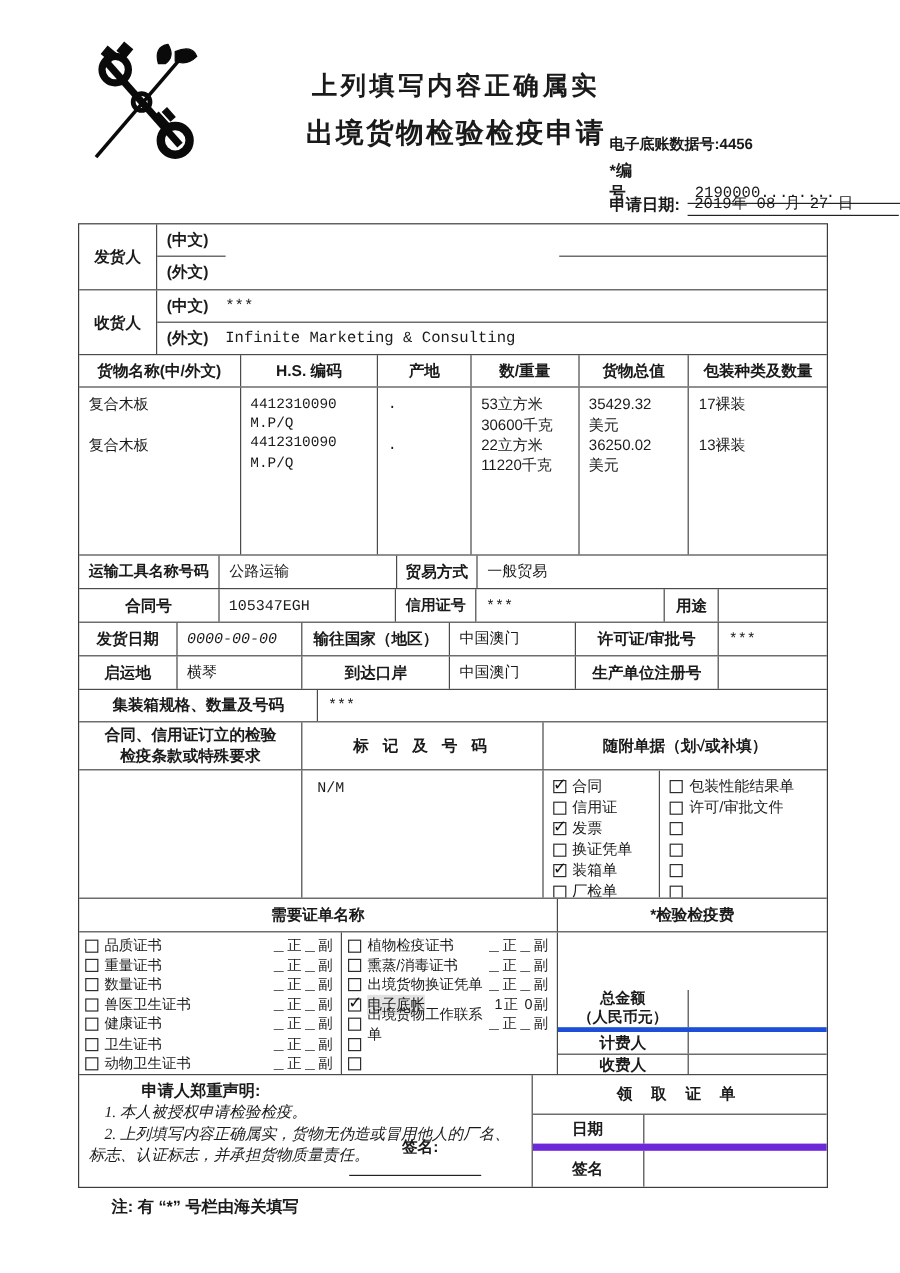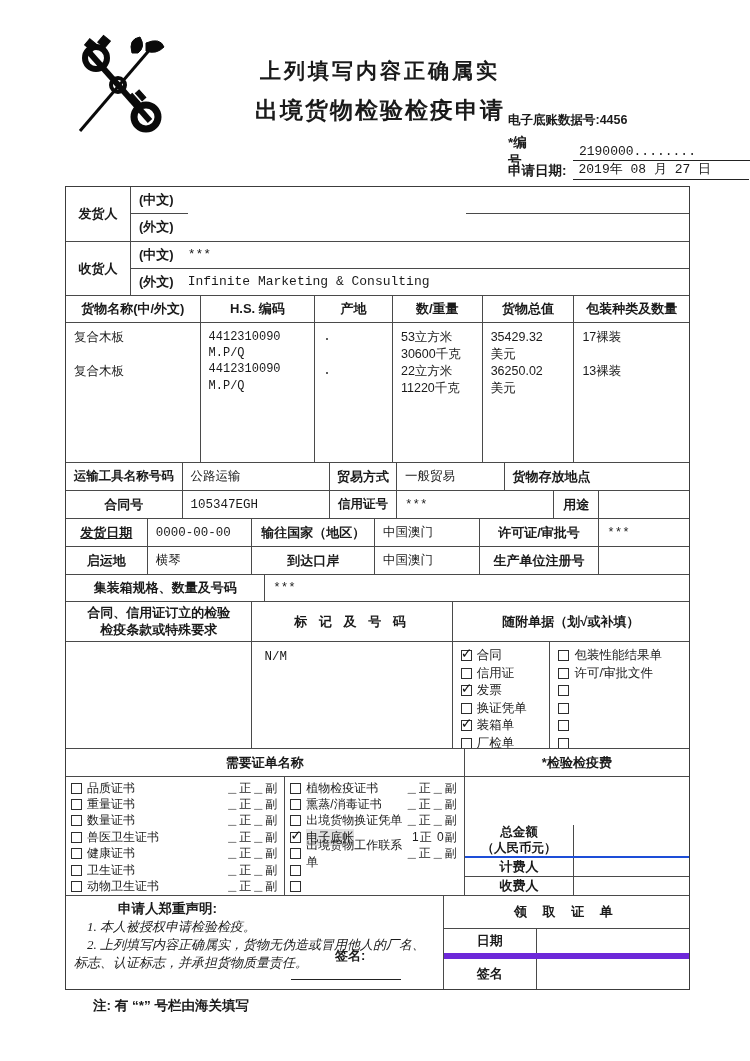--- a/index.html
+++ b/index.html
@@ -60,21 +60,21 @@
     <circle cx="52" cy="52" r="7" fill="none" stroke-width="4"></circle>
     <circle cx="80" cy="84" r="12" fill="none" stroke-width="7"></circle>
     <rect x="62" y="64" width="12" height="6" transform="rotate(48 68 67)"></rect>
     <rect x="70" y="60" width="10" height="5" transform="rotate(48 75 62)"></rect>
   </g>
 </svg>
 
 <div class="abs org-title">上列填写内容正确属实</div>
 <div class="abs form-title">出境货物检验检疫申请</div>
 <div class="abs ledger">电子底账数据号:4456</div>
-<div class="abs hline" style="top:134px;align-items:center;">
+<div class="abs hline" style="top:134px;">
   <span>*编　　号</span>
   <span class="uspan mono" style="width:168px;font-size:13px;">2190000........</span>
 </div>
 <div class="abs hline" style="top:160px;">
   <span>申请日期:</span>
   <span class="uspan mono" style="width:166px;font-size:13px;">2019年 08 月 27 日</span>
 </div>
 
 <div class="abs tbl">
 
@@ -137,35 +137,34 @@
     <div class="c g6 pre">17裸装
 
 13裸装</div>
   </div>
 
   <div class="row" style="height:28px;">
     <div class="c lc" style="width:117px;font-size:12.5px;">运输工具名称号码</div>
     <div class="c vc" style="width:148px;">公路运输</div>
     <div class="c lc" style="width:67px;">贸易方式</div>
     <div class="c vc" style="width:108px;">一般贸易</div>
-    <div class="c vc" style="width:185px;font-weight:bold;font-size:13px;">货物存放地点</div>
   </div>
 
   <div class="row" style="height:28px;">
     <div class="c lc" style="width:117px;">合同号</div>
     <div class="c vc mono" style="width:148px;">105347EGH</div>
     <div class="c lc" style="width:67px;font-size:12.5px;">信用证号</div>
     <div class="c vc mono" style="width:158px;">***</div>
     <div class="c lc" style="width:45px;">用途</div>
     <div class="c vc" style="width:90px;"></div>
   </div>
 
   <div class="row" style="height:28px;">
-    <div class="c lc" style="width:82px;text-decoration:underline;">发货日期</div>
-    <div class="c vc mono" style="width:105px;">0000-00-00</div>
+    <div class="c lc" style="width:82px;">发货日期</div>
+    <div class="c vc mono" style="width:105px;font-style:italic;">0000-00-00</div>
     <div class="c lc" style="width:123px;">输往国家（地区）</div>
     <div class="c vc" style="width:105px;">中国澳门</div>
     <div class="c lc" style="width:120px;">许可证/审批号</div>
     <div class="c vc mono" style="width:90px;">***</div>
   </div>
 
   <div class="row" style="height:28px;">
     <div class="c lc" style="width:82px;">启运地</div>
     <div class="c vc" style="width:105px;">横琴</div>
     <div class="c lc" style="width:123px;">到达口岸</div>
@@ -317,21 +316,21 @@
       <div class="certrow">
           <span class="cb"></span>
           <span></span>
         </div>
       <div class="certrow">
           <span class="cb"></span>
           <span></span>
         </div>
     </div>
     <div class="c" style="width:225px;padding:0;display:flex;flex-direction:column;">
-      <div style="display:flex;height:45px;border-bottom:2px solid #1d4ed8;box-sizing:border-box;margin-top:48px;">
+      <div style="display:flex;height:45px;border-bottom:4px solid #1d4ed8;box-sizing:border-box;margin-top:48px;">
         <div class="c lc center2" style="width:110px;white-space:pre-line;font-size:12.5px;">总金额
 （人民币元）</div>
         <div class="c vc" style="width:115px;"></div>
       </div>
       <div style="display:flex;height:37px;border-bottom:1px solid #4a4a4a;box-sizing:border-box;">
         <div class="c lc" style="width:110px;">计费人</div>
         <div class="c vc" style="width:115px;"></div>
       </div>
       <div style="display:flex;flex:1;">
         <div class="c lc" style="width:110px;">收费人</div>

